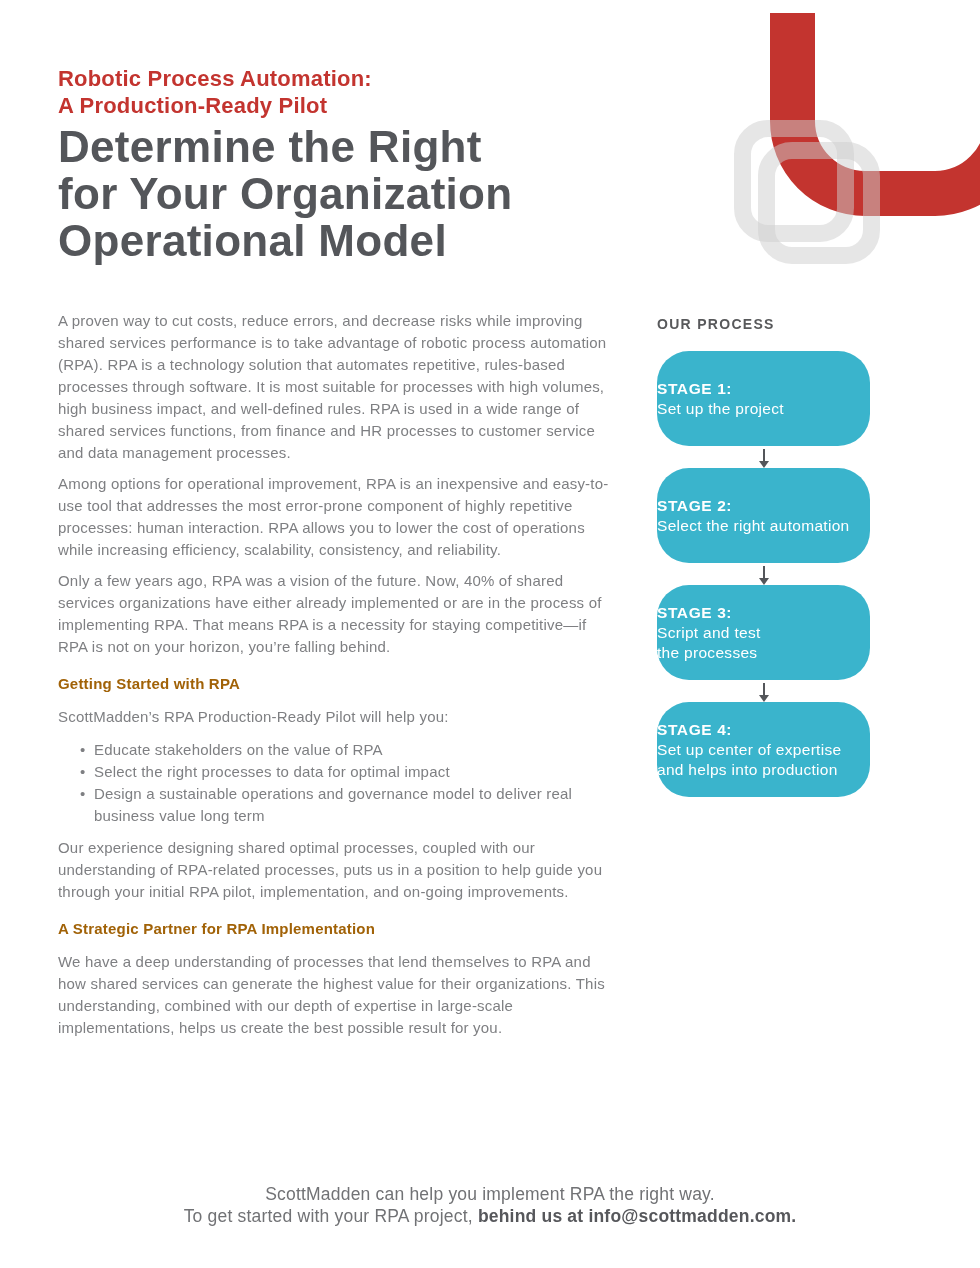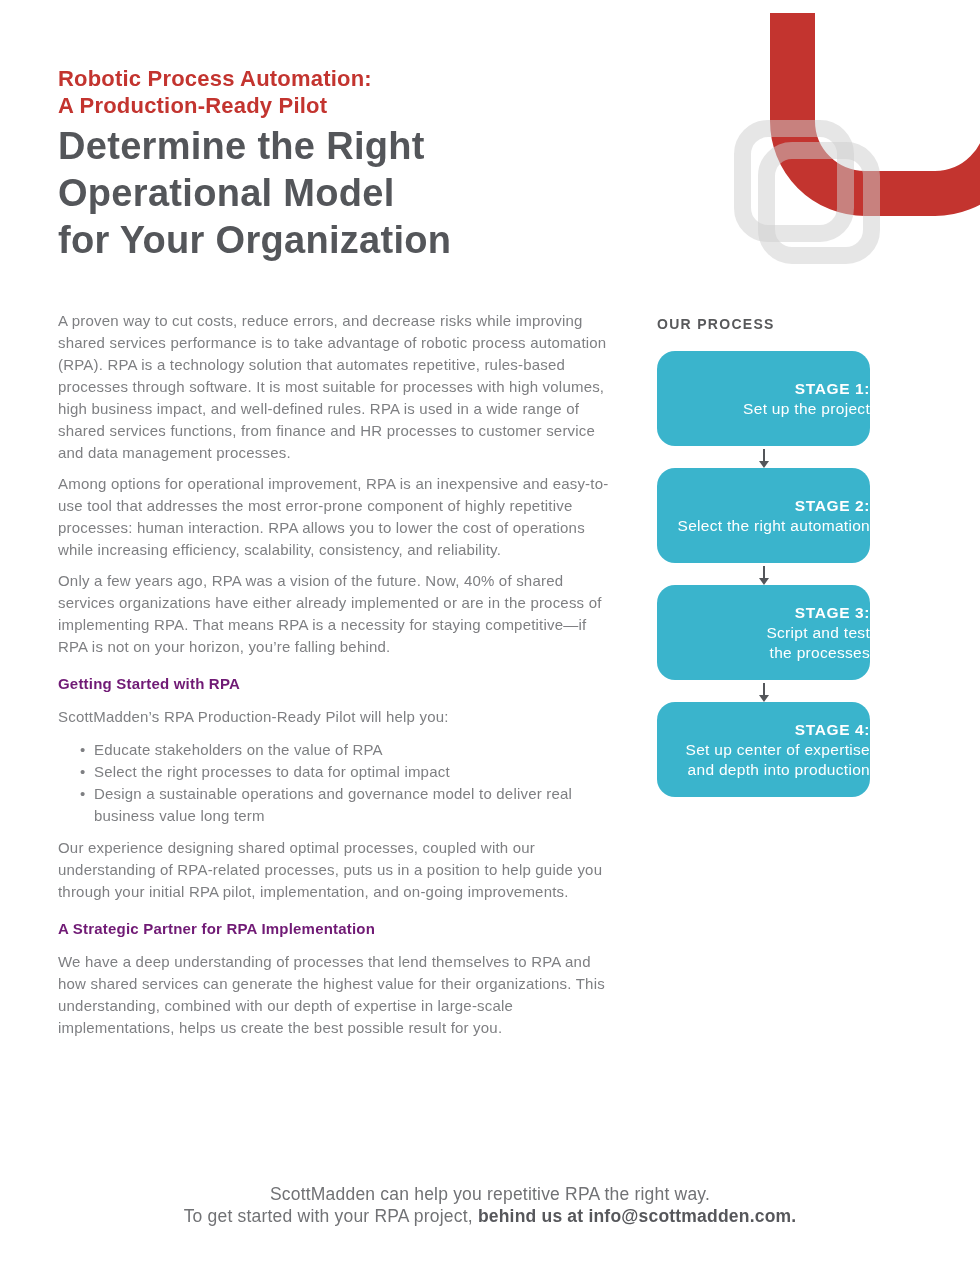--- a/index.html
+++ b/index.html
@@ -23,47 +23,47 @@
   .gray-ring.front { left:758px; top:129px; width:122px; height:122px; }
 
   
   .eyebrow {
     position:absolute; left:58px; top:52px; z-index:3;
     color:#c3342f; font-weight:bold; font-size:22px; line-height:27px;
     letter-spacing:0.2px;
   }
   .display-title {
     position:absolute; left:58px; top:110px; z-index:3;
-    color:#54565a; font-weight:bold; font-size:38px; line-height:47px;
+    color:#54565a; font-weight:bold; font-size:44px; line-height:47px;
     letter-spacing:0.3px;
   }
 
   
   .body-col {
     position:absolute; left:58px; top:297px; width:552px; z-index:3;
     color:#7e7f82; font-size:15px; line-height:22px; letter-spacing:0.2px;
   }
   .body-col p { margin:0 0 9px 0; }
   .body-col h3 {
-    color:#701a75; font-size:15px; font-weight:bold;
+    color:#a16207; font-size:15px; font-weight:bold;
     margin:15px 0 11px 0; letter-spacing:0.2px;
   }
   .bullet-list { list-style:none; margin:11px 0 10px 0; padding-left:22px; }
   .bullet-list li { position:relative; padding-left:14px; }
   .bullet-list .bullet { position:absolute; left:0; top:0; color:#7e7f82; }
 
   
   .process-col { position:absolute; left:657px; top:303px; width:213px; z-index:3; }
   .process-heading {
     color:#58595b; font-size:14px; font-weight:bold;
     letter-spacing:1.3px; margin-bottom:19px;
   }
   .stage {
-    height:95px; border-radius:18px; background:#3ab4cc; color:#ffffff;
-    display:flex; flex-direction:column; align-items:flex-end; justify-content:center;
+    height:95px; border-radius:32px; background:#3ab4cc; color:#ffffff;
+    display:flex; flex-direction:column; align-items:flex-start; justify-content:center;
     text-align:center; font-size:15.5px; line-height:20px; letter-spacing:0.3px;
   }
   .stage-label { font-weight:bold; letter-spacing:0.6px; }
   .stage-gap { height:22px; display:flex; flex-direction:column; align-items:center; justify-content:flex-end; }
   .arrow-line { width:2px; height:13px; background:#54565a; }
   .arrow-head {
     width:0; height:0; margin-top:-1px;
     border-left:5px solid transparent; border-right:5px solid transparent;
     border-top:7px solid #54565a;
   }
@@ -84,22 +84,22 @@
   <div class="red-ring"></div>
   <div class="gray-ring back"></div>
   <div class="gray-ring front"></div>
 
   <div class="eyebrow">
     <div>Robotic Process Automation:</div>
     <div>A Production-Ready Pilot</div>
   </div>
   <h1 class="display-title">
     <div>Determine the Right</div>
+    <div>for Your Organization</div>
     <div>Operational Model</div>
-    <div>for Your Organization</div>
   </h1>
 
   <main class="body-col">
     <p>A proven way to cut costs, reduce errors, and decrease risks while improving shared services performance is to take advantage of robotic process automation (RPA). RPA is a technology solution that automates repetitive, rules-based processes through software. It is most suitable for processes with high volumes, high business impact, and well-defined rules. RPA is used in a wide range of shared services functions, from finance and HR processes to customer service and data management processes.</p>
     <p>Among options for operational improvement, RPA is an inexpensive and easy-to-use tool that addresses the most error-prone component of highly repetitive processes: human interaction. RPA allows you to lower the cost of operations while increasing efficiency, scalability, consistency, and reliability.</p>
     <p>Only a few years ago, RPA was a vision of the future. Now, 40% of shared services organizations have either already implemented or are in the process of implementing RPA. That means RPA is a necessity for staying competitive—if RPA is not on your horizon, you’re falling behind.</p>
 
     <h3>Getting Started with RPA</h3>
     <p>ScottMadden’s RPA Production-Ready Pilot will help you:</p>
 
@@ -151,24 +151,24 @@
       <div>the processes</div>
     </div>
     <div class="stage-gap">
       <div class="arrow-line"></div>
       <div class="arrow-head"></div>
     </div>
 
     <div class="stage">
       <div class="stage-label">STAGE 4:</div>
       <div>Set up center of expertise</div>
-      <div>and depth into production</div>
+      <div>and helps into production</div>
     </div>
   </aside>
 
   <footer class="page-footer">
-    <div>ScottMadden can help you repetitive RPA the right way.</div>
+    <div>ScottMadden can help you implement RPA the right way.</div>
     <div>
       <span>To get started with your RPA project, </span><span class="contact-bold">behind us at info@scottmadden.com.</span>
     </div>
   </footer>
 
 </div>
 
 </body></html>

